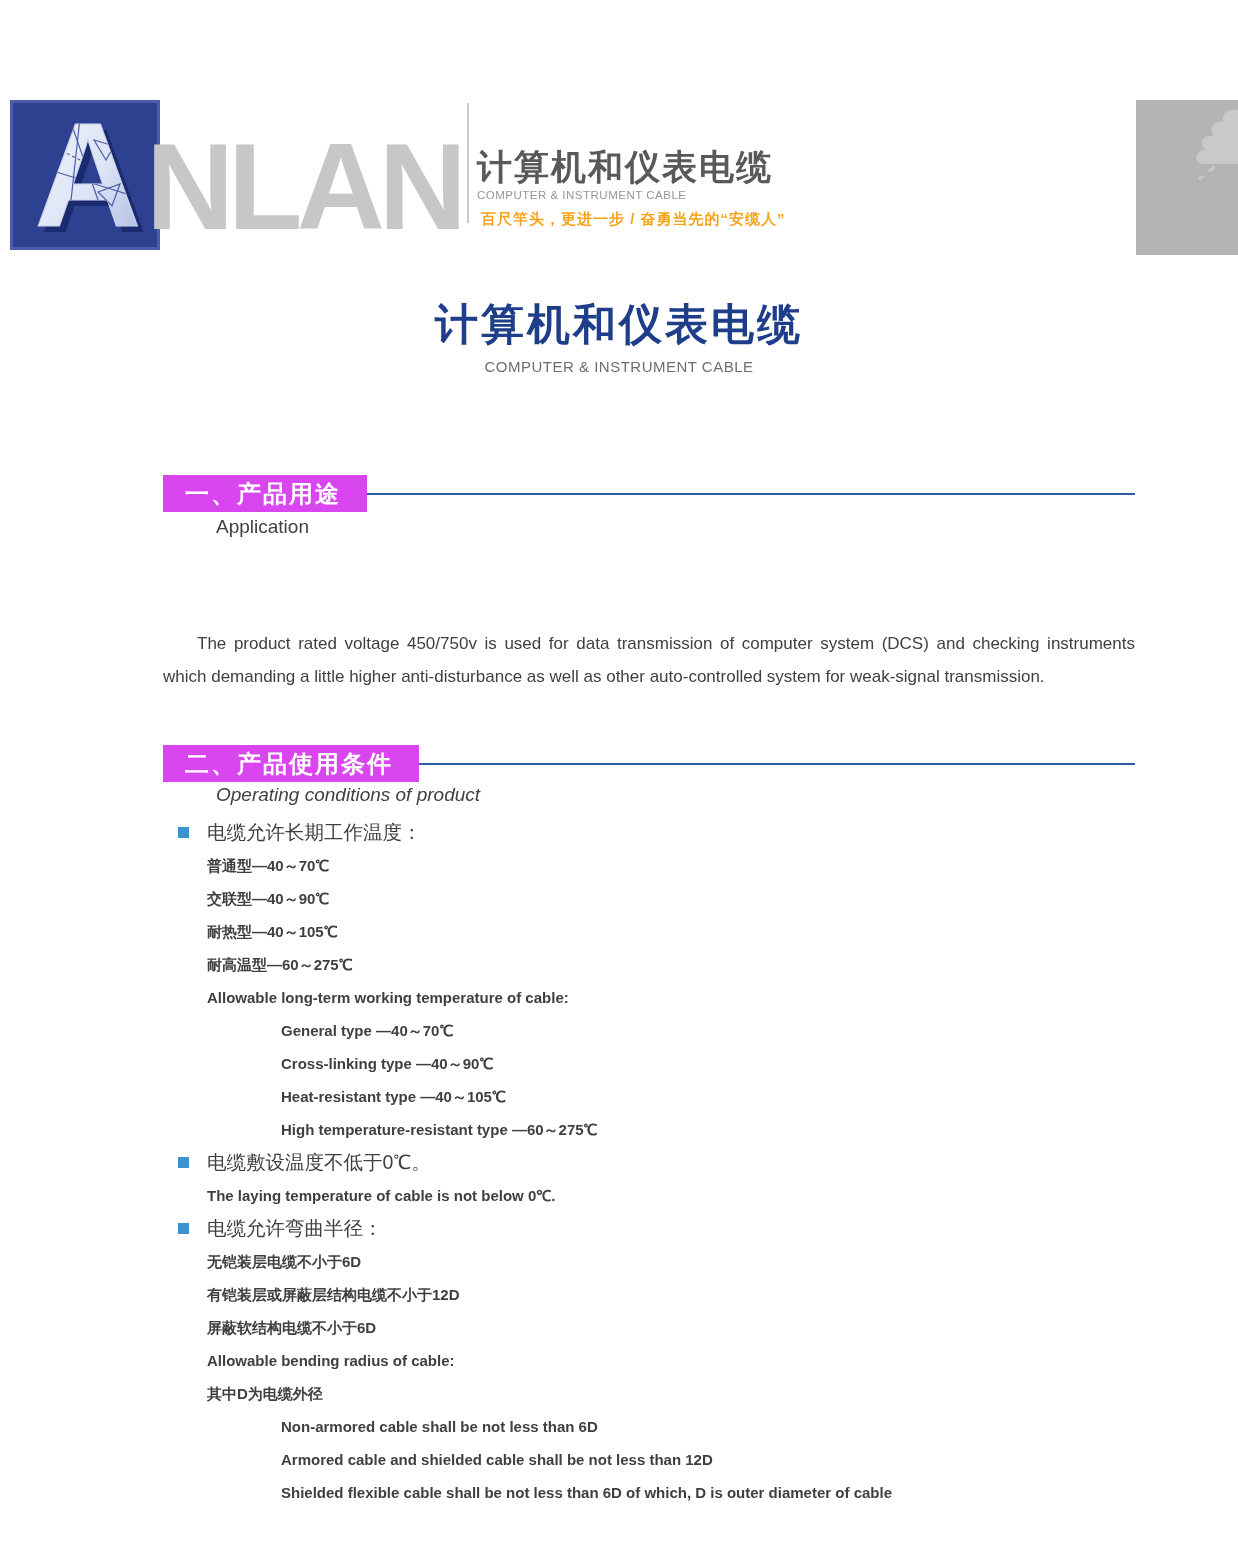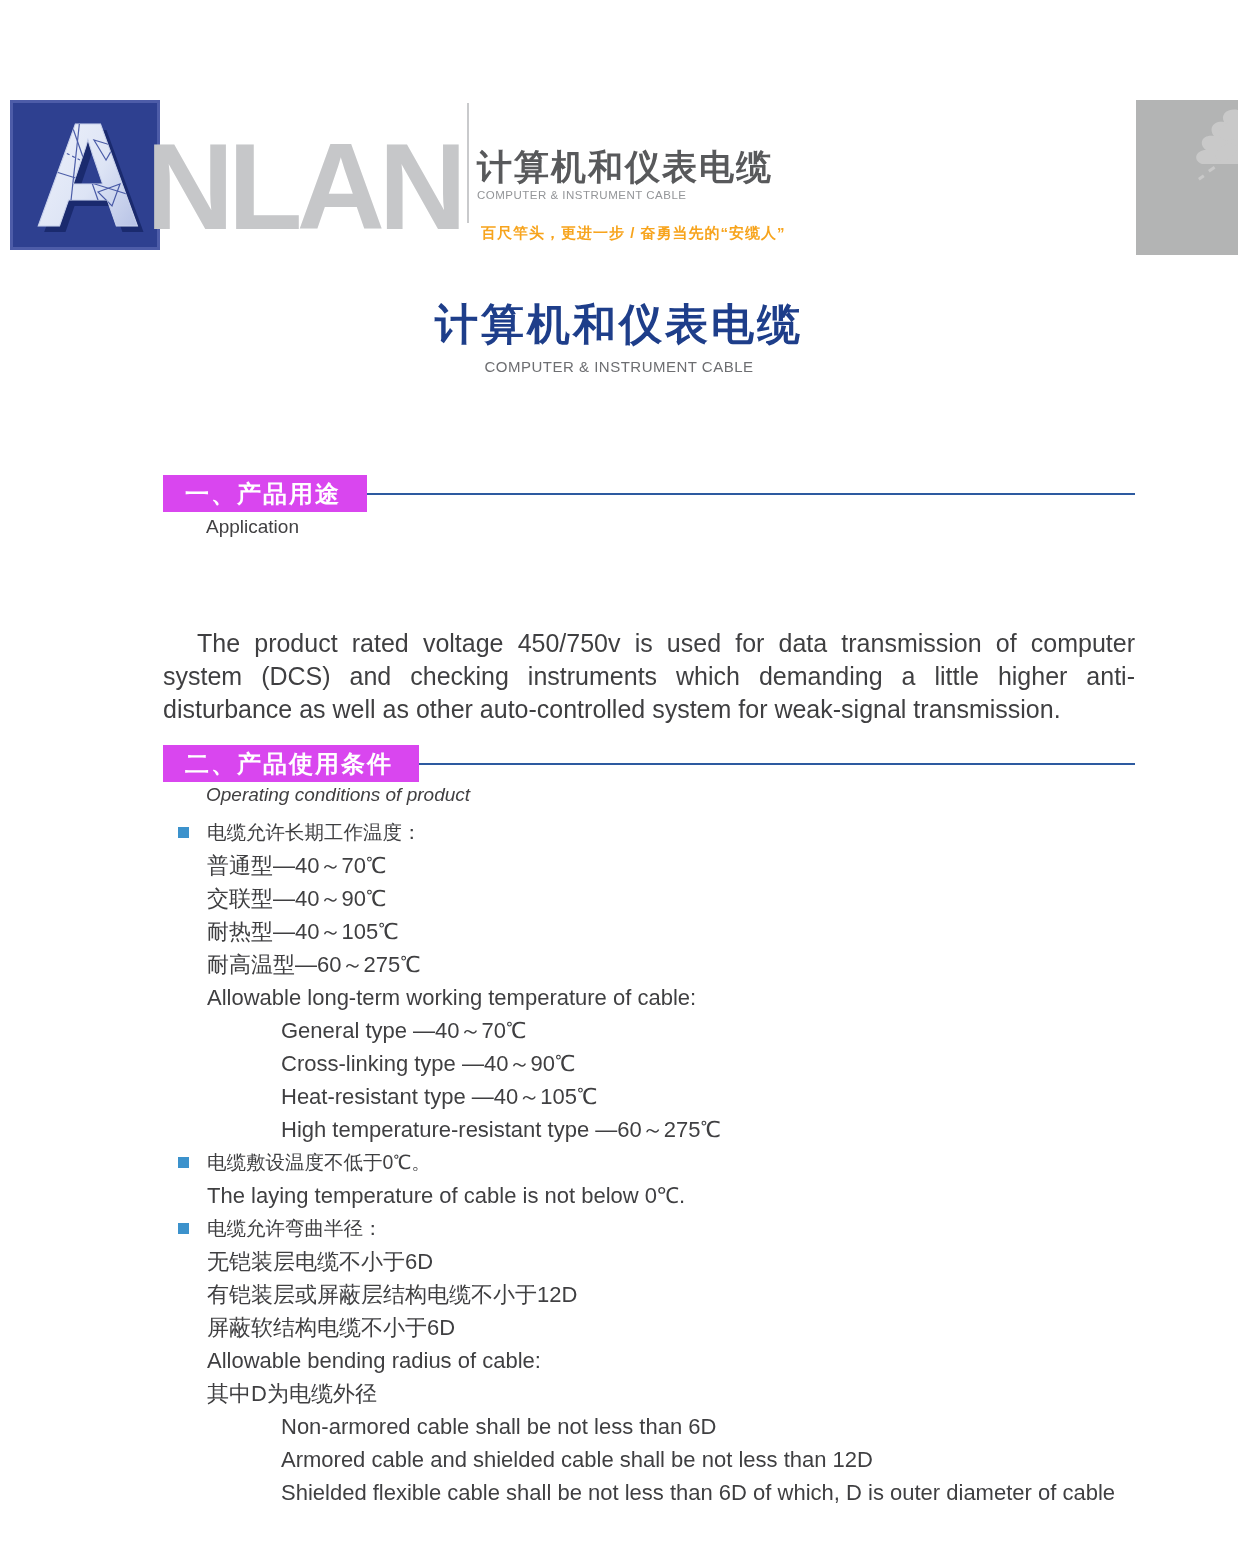--- a/index.html
+++ b/index.html
@@ -7,49 +7,49 @@
         font-family:"Liberation Sans",sans-serif;color:#404042;}
 
   
   .logo-box{position:absolute;left:10px;top:100px;width:150px;height:150px;}
   .logo-wordmark{position:absolute;left:146px;top:126px;font-size:122px;font-weight:bold;
         color:#c6c7c9;letter-spacing:-6px;line-height:1;}
   .header-divider{position:absolute;left:467px;top:103px;width:2px;height:120px;background:#c9cacc;}
   .header-titles{position:absolute;left:477px;top:148px;width:560px;}
   .ht-cn{font-size:35px;font-weight:bold;color:#58595b;letter-spacing:2px;line-height:1.1;}
   .ht-en{font-size:11.5px;color:#939598;letter-spacing:.5px;margin-top:2px;}
-  .slogan{font-size:15px;font-weight:bold;color:#f7a41d;margin-top:23px;margin-left:4px;letter-spacing:1px;}
+  .slogan{font-size:15px;font-weight:bold;color:#f7a41d;margin-top:9px;margin-left:4px;letter-spacing:1px;}
   .corner-art{position:absolute;left:1136px;top:100px;width:102px;height:155px;background:#b3b4b4;overflow:hidden;}
 
   
   .main-title{position:absolute;left:0;top:296px;width:100%;text-align:center;
         font-size:43px;font-weight:bold;color:#1e3e8a;letter-spacing:3px;}
   .main-subtitle{position:absolute;left:0;top:358px;width:100%;text-align:center;
         font-size:15px;color:#6d6e71;letter-spacing:.5px;}
 
   
   .section-header{position:absolute;left:163px;right:103px;display:flex;align-items:center;}
   .sec1{top:475px;} .sec2{top:745px;}
   .section-bar{background:#d946ef;color:#fff;font-size:24px;font-weight:bold;
         height:37px;line-height:37px;padding:0 26px 0 22px;letter-spacing:2px;min-width:190px;box-sizing:border-box;}
   .section-rule{flex:1;height:2px;background:#2d5aa0;}
 
-  .sub-heading{position:absolute;left:206px;font-size:19px;color:#414042;}
+  .sub-heading{position:absolute;left:216px;font-size:19px;color:#414042;}
   .app-label{top:516px;} .cond-label{top:784px;font-style:italic;}
 
   
   .para{position:absolute;left:163px;width:972px;line-height:33px;text-align:justify;color:#3f3f41;}
   .para-cn{top:556px;font-size:19.5px;text-indent:2em;}
-  .para-en{top:627px;font-size:25px;text-indent:34px;}
+  .para-en{top:627px;font-size:17px;text-indent:34px;}
 
   
   .bullets{position:absolute;left:163px;top:816px;width:972px;}
   .bullet-title{position:relative;padding-left:44px;line-height:33px;font-size:19.5px;color:#3f3f41;}
   .bullet-square{position:absolute;left:15px;top:11px;width:11px;height:11px;background:#3c92cc;}
-  .bullet-line{padding-left:44px;line-height:33px;font-size:22px;color:#3f3f41;}
+  .bullet-line{padding-left:44px;line-height:33px;font-size:15px;color:#3f3f41;font-weight:bold;}
   .bullet-line.indent-2{padding-left:118px;}
 </style>
 </head>
 <body>
 
 <div class="page">
 
   <div class="logo-box">
     <svg width="150" height="150" viewBox="0 0 150 150">
       <defs>

